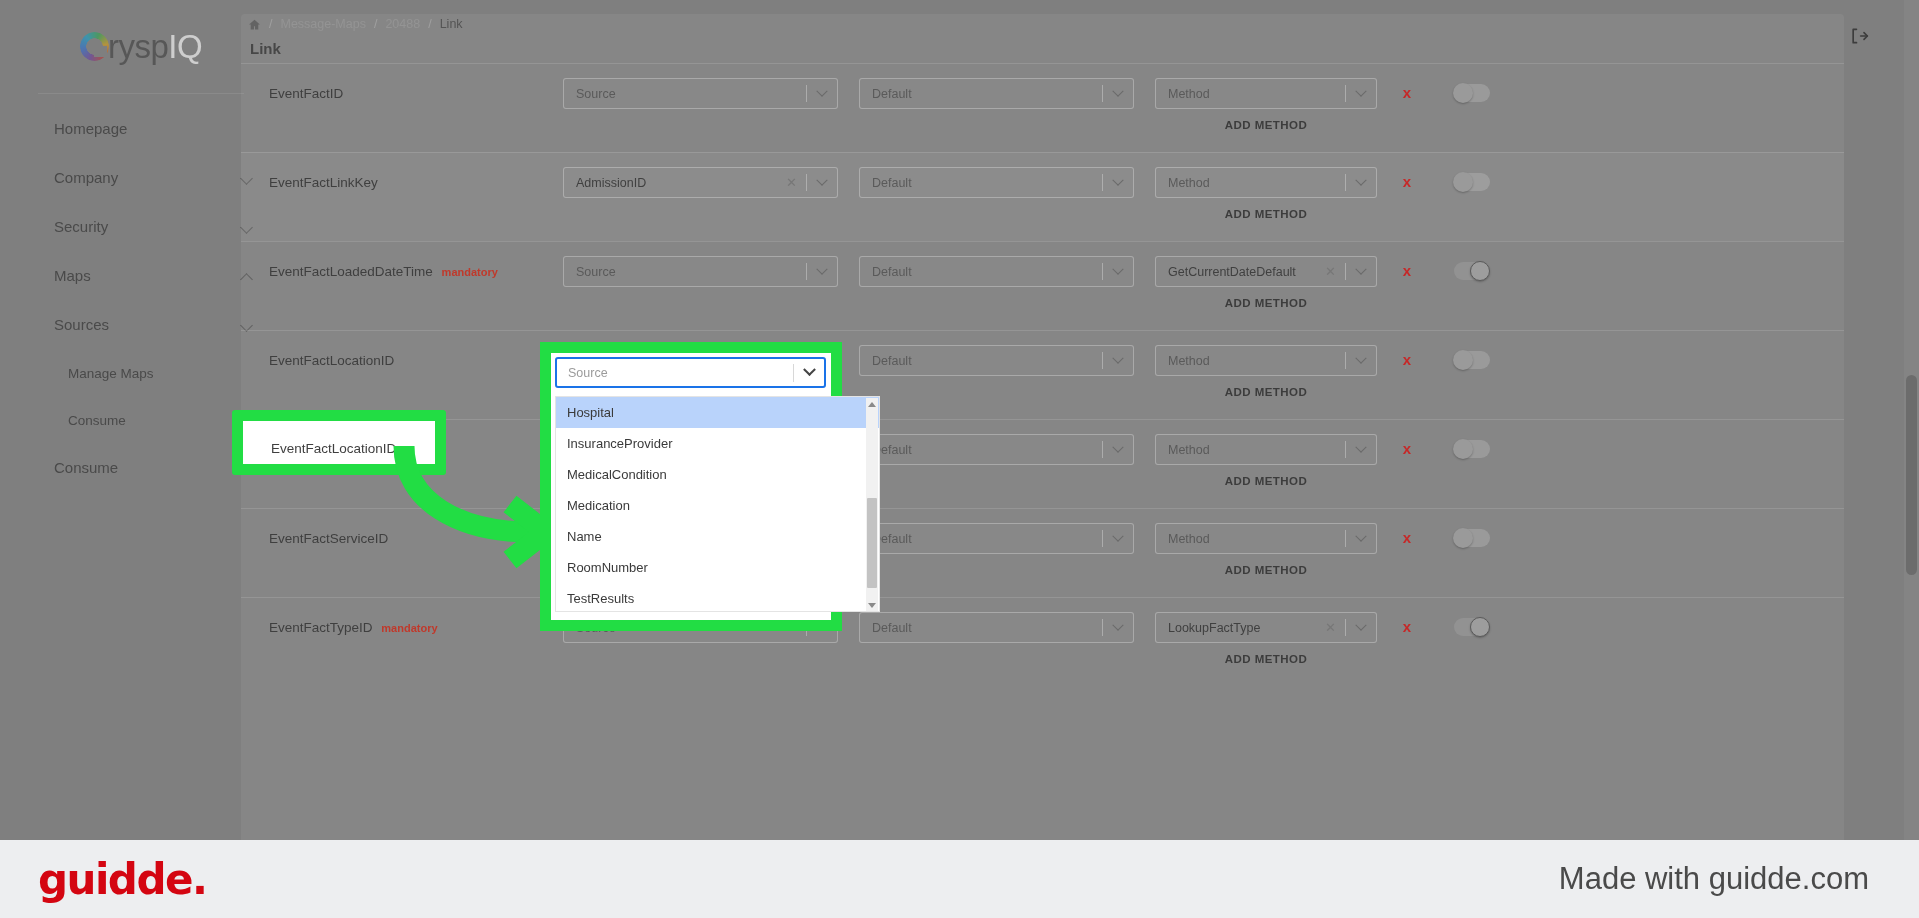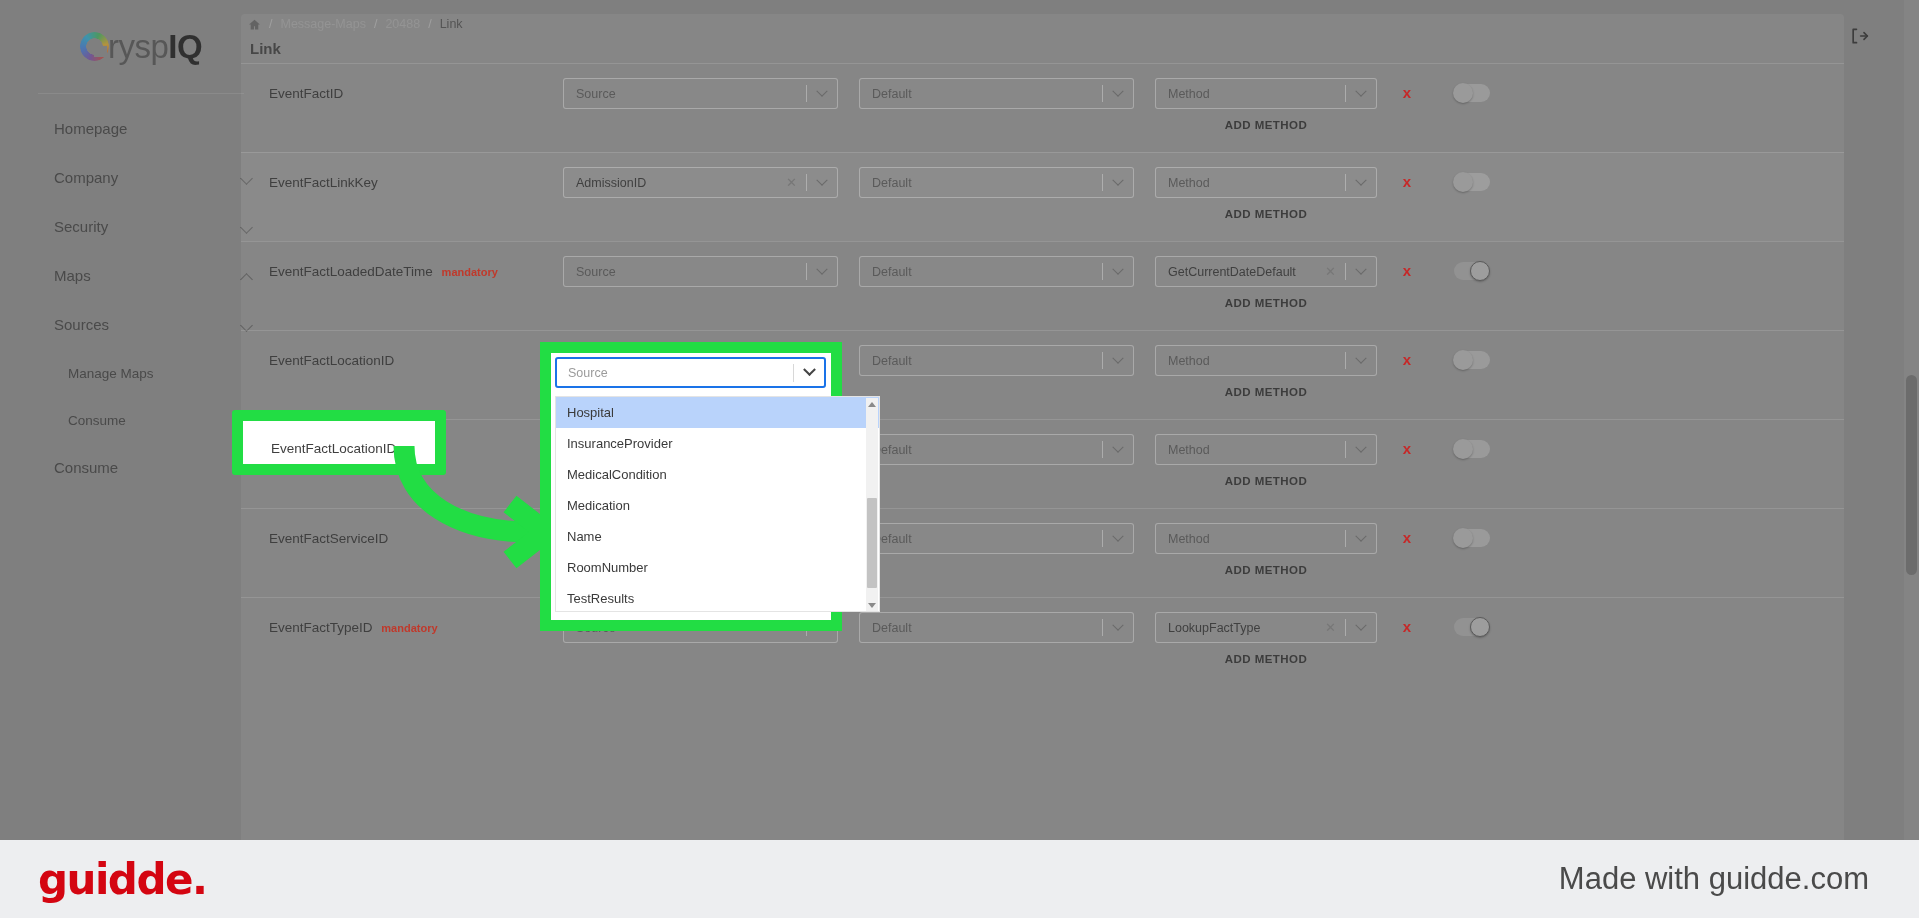--- a/index.html
+++ b/index.html
@@ -39,21 +39,21 @@
     -webkit-mask: radial-gradient(circle, transparent 8px, #000 8.5px);
     mask: radial-gradient(circle, transparent 8px, #000 8.5px);
     position: relative;
     margin-right: 1px;
   }
   .logo-c::after{
     content:""; position:absolute; right:-3px; top:9px; width:13px; height:11px;
     background:#7f7f7f;
   }
   .logo-rysp { color: #3f3f3f; font-weight: 400; margin-left:-2px; }
-  .logo-iq { color: #000000; font-weight: 700; }
+  .logo-iq { color: #ffffff; font-weight: 400; }
 
   .sb-divider {
     height: 1px; background: rgba(255,255,255,0.09);
     margin: 0 38px 0 38px;
   }
   .nav { margin-top: 16px; }
   .nav-item {
     height: 37px; display: flex; align-items: center;
     padding: 0 28px 0 54px; font-size: 15px; color: #4a4a4a;
     justify-content: space-between; cursor: pointer;

